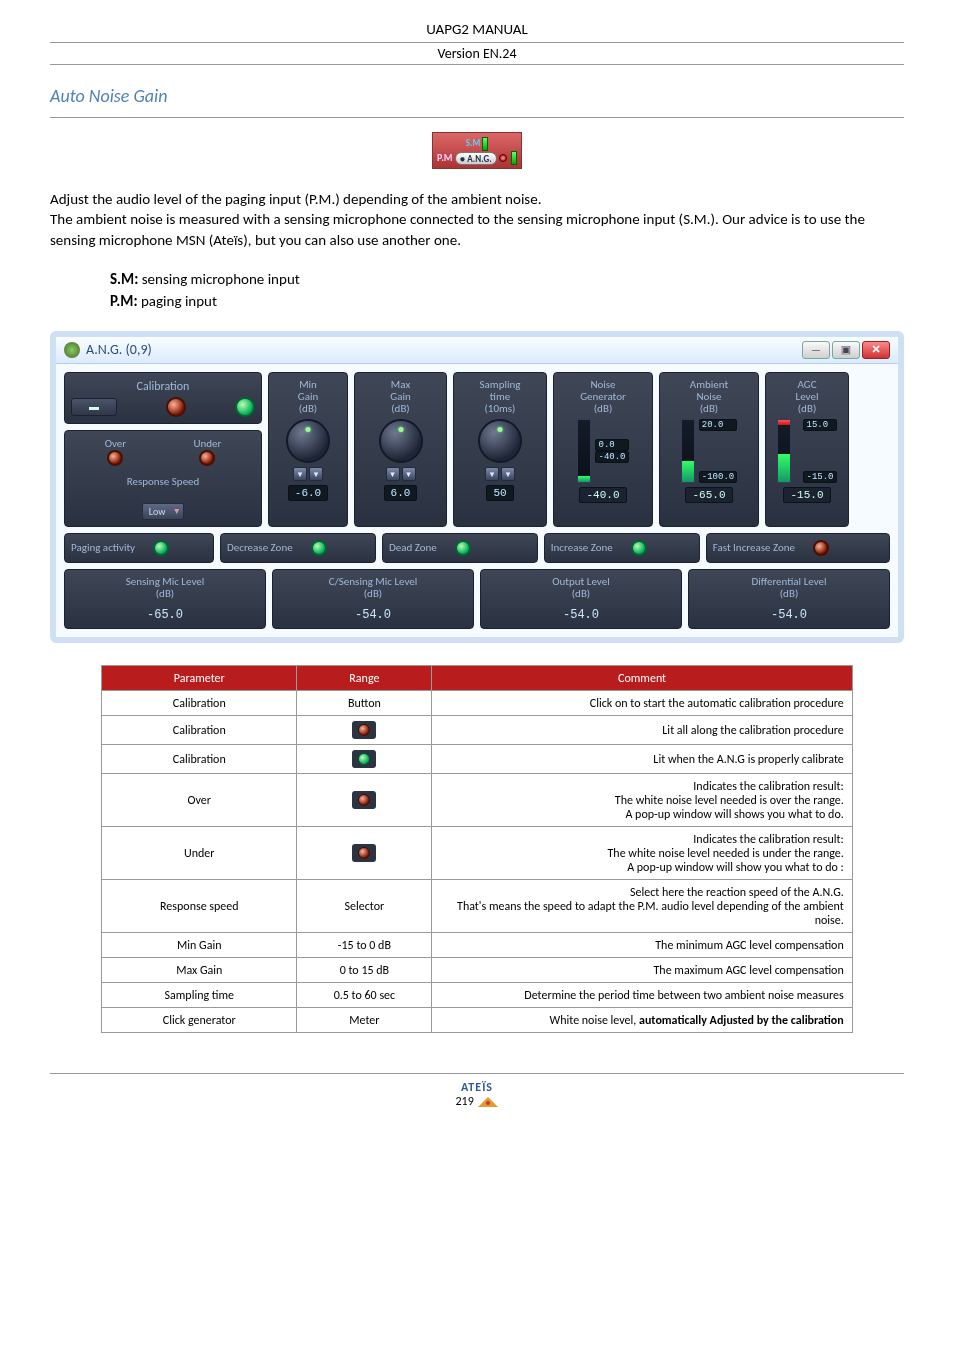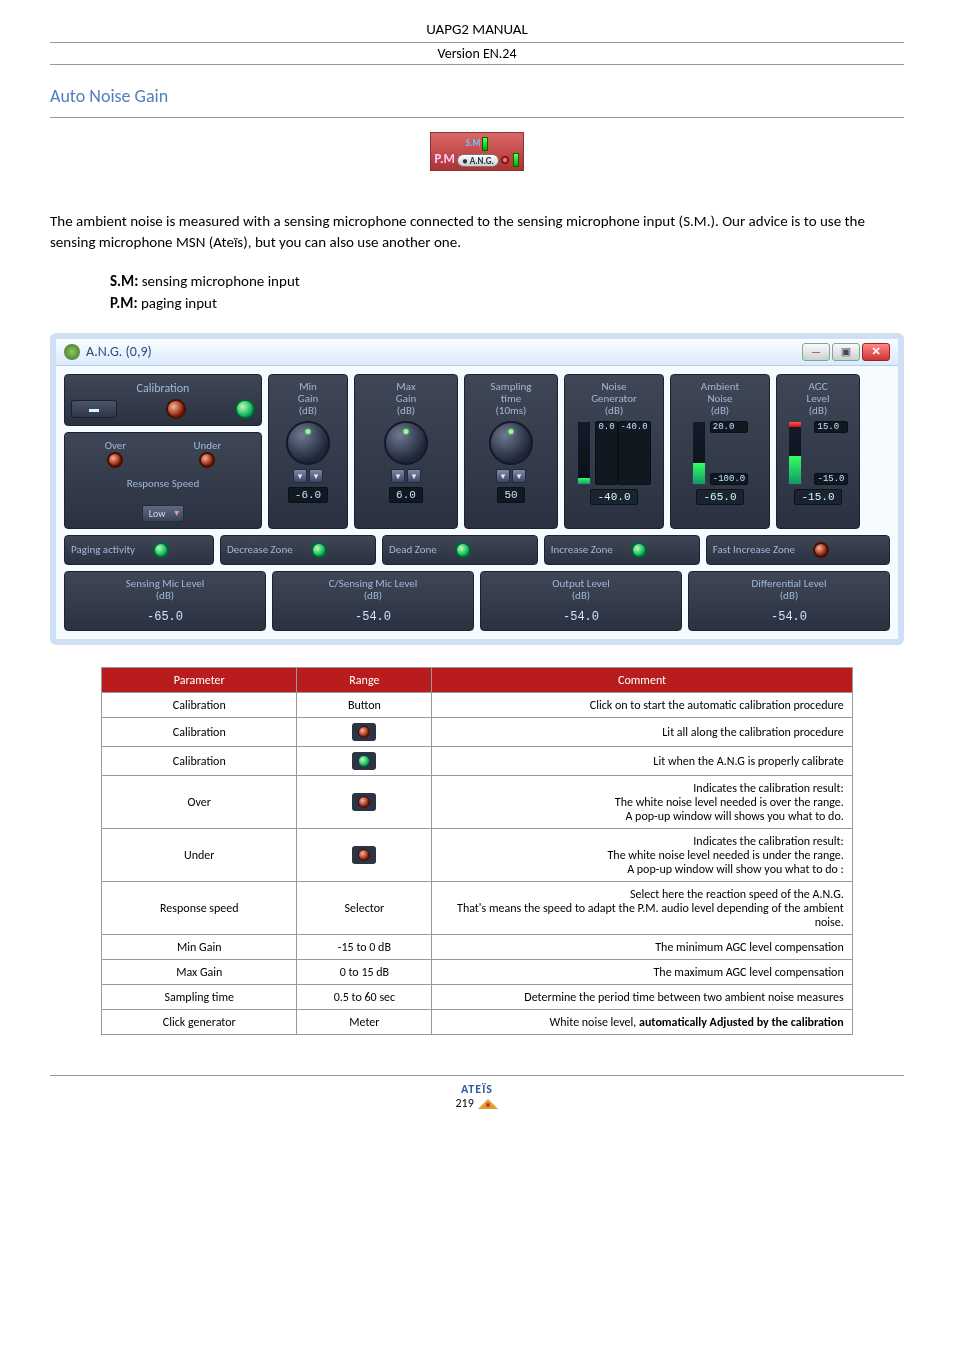--- a/index.html
+++ b/index.html
@@ -17,34 +17,35 @@
   .header-sub { text-align: center; font-size: 14px; color: #000; margin-top: 2px; }
   .header-rule-top { border: none; border-top: 1px solid #999; margin: 4px 0 2px 0; }
   .header-rule-mid { border: none; border-top: 1px solid #999; margin: 2px 0 8px 0; }
 
   .section-title {
     color: #4f81bd;
     font-size: 18px;
     font-weight: normal;
     padding-bottom: 2px;
     margin: 12px 0 8px 0;
+    font-style: italic;
   }
   .section-rule { border: none; border-top: 1px solid #999; margin-bottom: 14px; }
 
   .chip-row { text-align: center; margin-bottom: 20px; }
   .ang-chip {
     display: inline-block;
     background: linear-gradient(#d66, #a33);
     border: 1px solid #833;
     padding: 3px 4px;
     font-size: 10px;
     color: #246;
   }
   .ang-chip .sm { color: #6cf; font-weight: bold; font-size: 9px; }
-  .ang-chip .pm { color: #fcf; font-weight: bold; font-size: 13px; }
+  .ang-chip .pm { color: #fcf; font-weight: bold; font-size: 10px; }
   .ang-chip .pill {
     display: inline-block;
     background: linear-gradient(#fff,#ccc);
     border: 1px solid #777;
     border-radius: 8px;
     padding: 0 4px;
     color: #234;
     font-size: 9px;
     font-weight: bold;
     vertical-align: middle;
@@ -326,21 +327,21 @@
     <span class="sm">S.M</span><span class="greenbar"></span>
     <br>
     <span class="pm">P.M</span>
     <span class="pill">● <span>A.N.G.</span></span>
     <span class="dot"></span>
     <span class="greenbar"></span>
   </span>
 </div>
 
 <div class="body-text">
-  <br>
+  <span>Adjust the audio level of the paging input (P.M.) depending of the ambient noise.</span><br>
   <span>The ambient noise is measured with a sensing microphone connected to the sensing microphone input (S.M.). Our advice is to use the sensing microphone MSN (Ateïs), but you can also use another one.</span>
 </div>
 
 <div class="indent-defs">
   <div><b>S.M:</b><span> sensing microphone input</span></div>
   <div><b>P.M:</b><span> paging input</span></div>
 </div>
 
 <div class="dlg">
   <div class="dlg-titlebar">
@@ -386,41 +387,41 @@
         </div>
       </div>
 
       <div class="panel" style="width:80px">
         <div class="panel-label">Min<br>Gain<br>(dB)</div>
         <div class="knob"></div>
         <div><span class="spin">▾</span><span class="spin">▾</span></div>
         <div class="numbox">-6.0</div>
       </div>
 
-      <div class="panel" style="width:104px">
+      <div class="panel" style="width:93px">
         <div class="panel-label">Max<br>Gain<br>(dB)</div>
         <div class="knob"></div>
         <div><span class="spin">▾</span><span class="spin">▾</span></div>
         <div class="numbox">6.0</div>
       </div>
 
       <div class="panel" style="width:94px">
         <div class="panel-label">Sampling<br>time<br>(10ms)</div>
         <div class="knob"></div>
         <div><span class="spin">▾</span><span class="spin">▾</span></div>
         <div class="numbox">50</div>
       </div>
 
       <div class="panel" style="width:100px">
         <div class="panel-label">Noise<br>Generator<br>(dB)</div>
         <div style="display:flex;align-items:flex-end;gap:4px">
           <span class="vmeter">
               <span class="fill" style="height:10%"></span>
             </span>
-          <div style="display:flex;justify-content:center;height:64px">
+          <div style="display:flex;flex-direction:column;justify-content:center;height:64px">
             <span class="numbox" style="font-size:9px;padding:0 2px">0.0</span>
             <span class="numbox" style="font-size:9px;padding:0 2px">-40.0</span>
           </div>
         </div>
         <div class="valuebox">-40.0</div>
       </div>
 
       <div class="panel" style="width:100px">
         <div class="panel-label">Ambient<br>Noise<br>(dB)</div>
         <div style="display:flex;align-items:flex-end;gap:4px">

